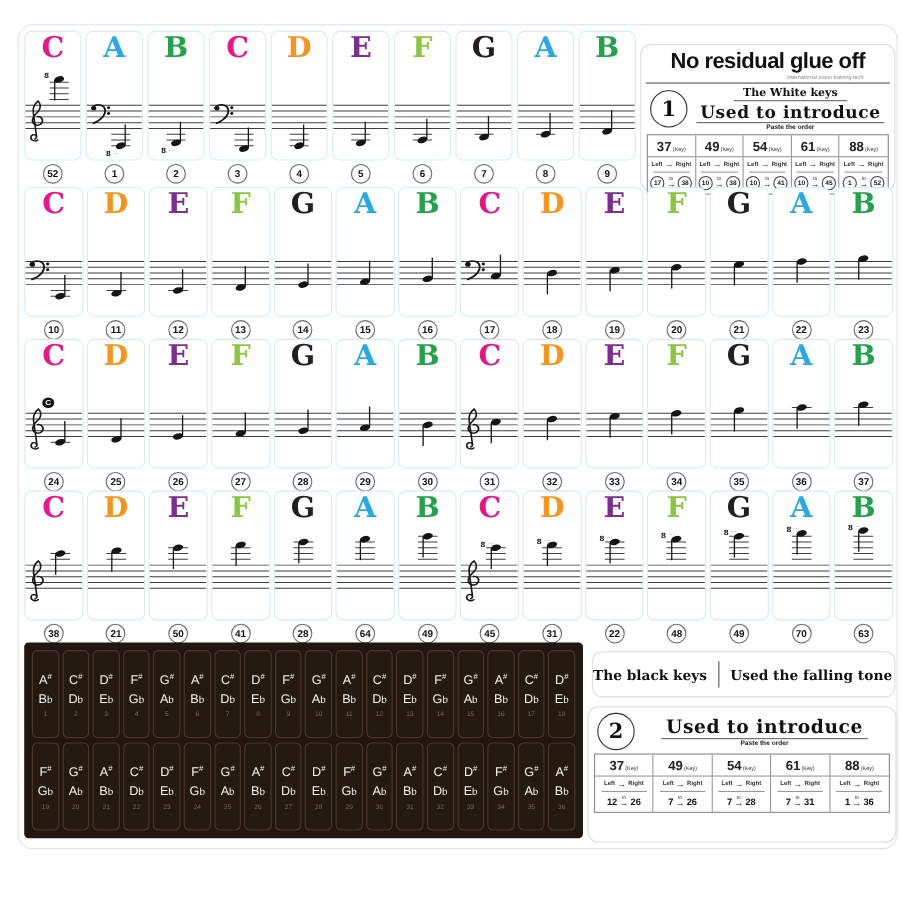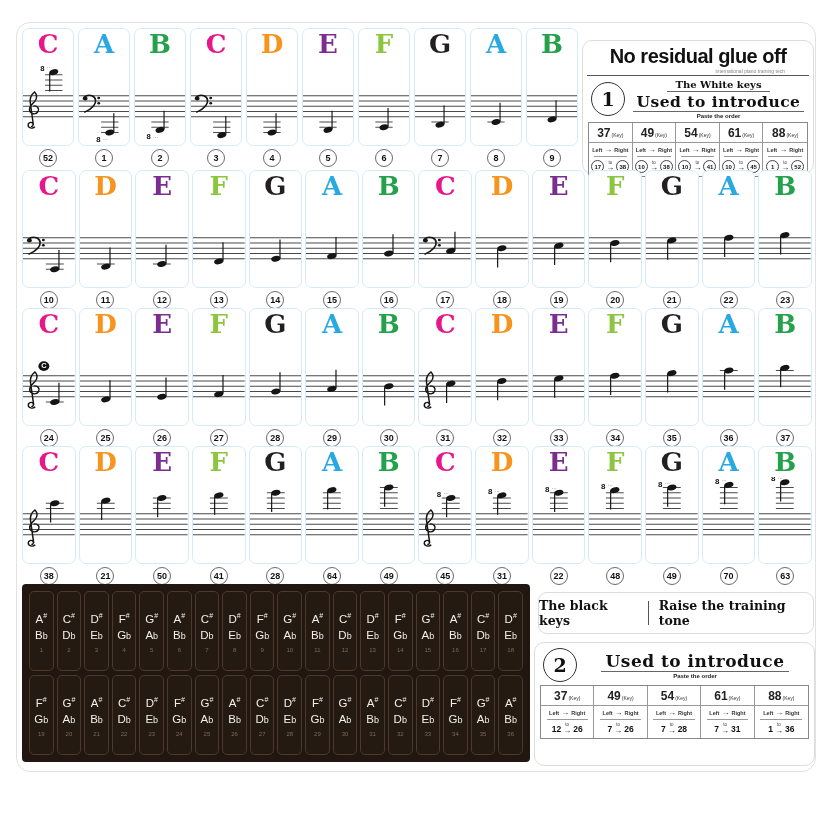--- a/index.html
+++ b/index.html
@@ -1288,21 +1288,21 @@
     <div class="bcell">
       <div class="bsharp">A<sup>#</sup></div>
       <div class="bflat">B<span>b</span></div>
       <div class="bnum">36</div>
     </div>
   </div>
 
 <div class="blabel">
   <span>The black keys</span>
   <span class="vdiv"></span>
-  <span>Raise the training tone</span>
+  <span>Used the falling tone</span>
 </div>
 
 <div class="infobox box2">
   <div class="ib-head" style="margin-top:4px;">
     <div class="badge">2</div>
     <div class="ib-head-c">
       <div class="ib-h2">Used to introduce</div>
       <div class="ib-h3">Paste the order</div>
     </div>
   </div>

